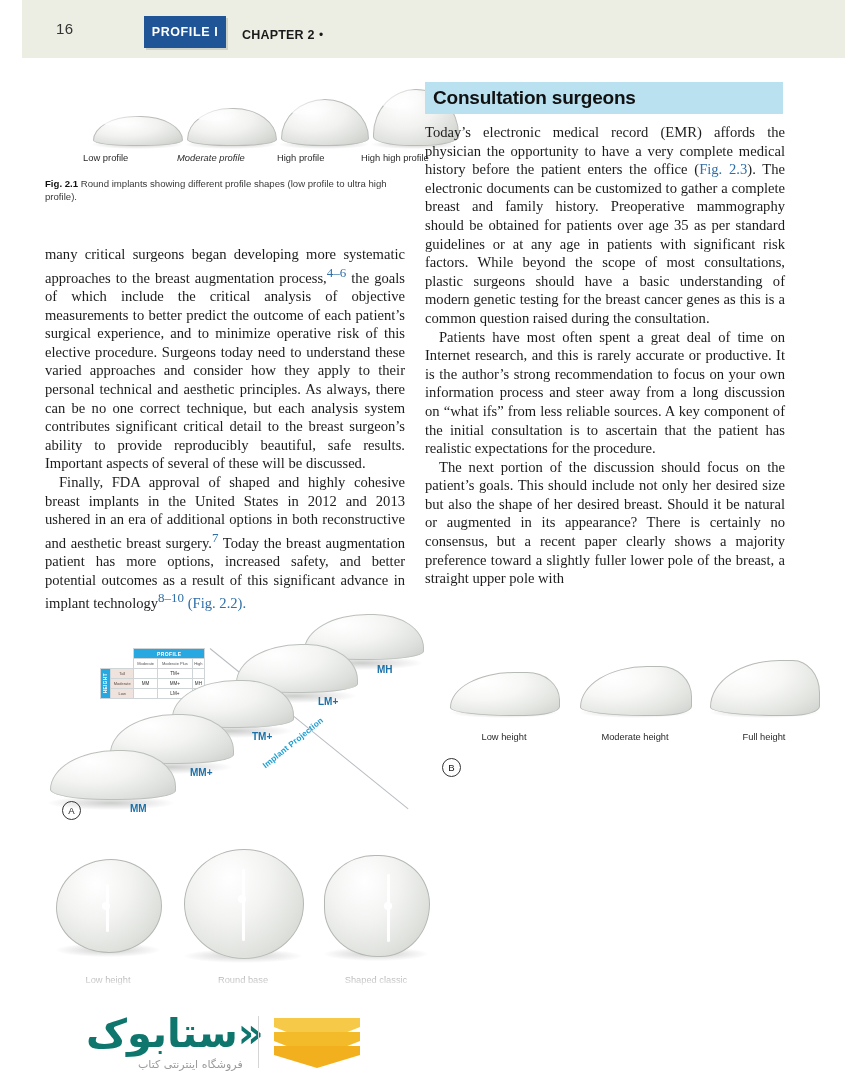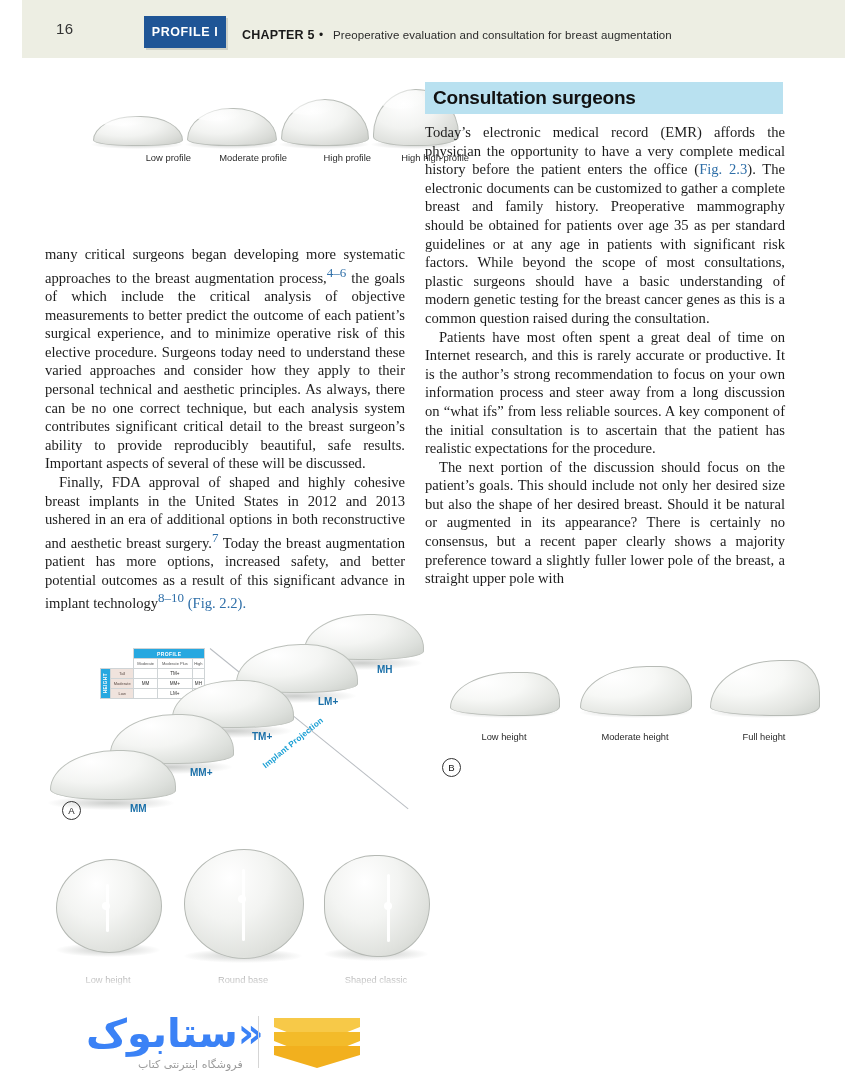--- a/index.html
+++ b/index.html
@@ -95,21 +95,21 @@
   .shadow-el{
     position:absolute;bottom:-5px;border-radius:50%;
     background:radial-gradient(ellipse at center, rgba(120,125,120,.38) 0%, rgba(120,125,120,0) 72%);
   }
   .fig21-labels{
     position:relative;height:18px;margin-top:6px;
   }
   .fig21-labels span{
     position:absolute;top:0;
     font-family:"Liberation Sans", sans-serif;
-    font-size:9.4px;color:#2a2a2a;text-align:right;
+    font-size:9.4px;color:#2a2a2a;text-align:left;
   }
   .fig-cap{
     margin-top:8px;width:360px;
     font-family:"Liberation Sans", sans-serif;
     font-size:9.6px;line-height:12.6px;color:#3a3a3a;
   }
   .fig-cap b{color:#111;}
 
   
   .fig22{
@@ -202,21 +202,21 @@
   }
 
   
   .footer{
     position:absolute;left:0;top:1000px;width:845px;height:80px;background:#ffffff;
   }
   .wm-logo{position:absolute;left:78px;top:6px;width:290px;height:70px;}
   .wm-word{
     position:absolute;left:8px;top:4px;
     font-family:"DejaVu Sans", sans-serif;
-    font-size:40px;color:#3b82f6;direction:rtl;letter-spacing:-2px;
+    font-size:40px;color:#0f766e;direction:rtl;letter-spacing:-2px;
     font-weight:bold;
   }
   .wm-sub{
     position:absolute;left:60px;top:52px;
     font-family:"DejaVu Sans", sans-serif;
     font-size:11px;color:#9b9b9b;direction:rtl;
   }
   .wm-divider{
     position:absolute;left:180px;top:10px;width:1px;height:52px;background:#d5d5d5;
   }
@@ -238,47 +238,50 @@
 </head>
 <body>
 
 <div class="page">
 
   <div class="runhead">
     <div class="folio">16</div>
     <div class="section-badge">
       <span>PROFILE  I</span>
     </div>
-    <div class="chapter-label">CHAPTER 5</div>
+    <div class="chapter-label">CHAPTER 2</div>
     <div class="chapter-bullet">•</div>
-    <div class="chapter-title">Preoperative evaluation and consultation for breast augmentation</div>
   </div>
 
   <div class="fig21">
     <div class="fig21-row">
       <div class="shadow-el" style="left:46px;bottom:-3px;width:92px;height:9px;"></div>
       <div class="implant" style="left:48px;width:88px;height:28px;border-radius:50% 50% 46% 46% / 86% 86% 20% 20%;"></div>
 
       <div class="shadow-el" style="left:140px;bottom:-3px;width:92px;height:9px;"></div>
       <div class="implant" style="left:142px;width:88px;height:36px;border-radius:50% 50% 46% 46% / 86% 86% 18% 18%;"></div>
 
       <div class="shadow-el" style="left:234px;bottom:-3px;width:90px;height:9px;"></div>
       <div class="implant" style="left:236px;width:86px;height:45px;border-radius:50% 50% 46% 46% / 84% 84% 16% 16%;"></div>
 
       <div class="shadow-el" style="left:326px;bottom:-3px;width:88px;height:9px;"></div>
       <div class="implant" style="left:328px;width:84px;height:55px;border-radius:50% 50% 44% 44% / 80% 80% 16% 16%;"></div>
     </div>
 
     <div class="fig21-labels">
       <span style="left:38px;width:108px;">Low profile</span>
-      <span style="left:132px;width:110px;">Moderate profile</span>
+      <span style="left:132px;width:110px;font-style:italic;">Moderate profile</span>
       <span style="left:232px;width:94px;">High profile</span>
       <span style="left:316px;width:108px;">High high profile</span>
     </div>
 
+    <div class="fig-cap">
+      <b>Fig. 2.1</b>
+      <span>Round implants showing different profile shapes (low profile to ultra high profile).</span>
+    </div>
   </div>
 
   <div class="col-left" style="top:245px;">
     <p class="body-p"><span>many critical surgeons began developing more systematic approaches to the breast augmentation process,</span><span class="sup">4–6</span><span> the goals of which include the critical analysis of objective measurements to better predict the outcome of each patient’s surgical experience, and to minimize operative risk of this elective procedure. Surgeons today need to understand these varied approaches and consider how they apply to their personal technical and aesthetic principles. As always, there can be no one correct technique, but each analysis system contributes significant critical detail to the breast surgeon’s ability to provide reproducibly beautiful, safe results. Important aspects of several of these will be discussed.</span></p>
     <p class="body-p"><span>Finally, FDA approval of shaped and highly cohesive breast implants in the United States in 2012 and 2013 ushered in an era of additional options in both reconstructive and aesthetic breast surgery.</span><span class="sup">7</span><span> Today the breast augmentation patient has more options, increased safety, and better potential outcomes as a result of this significant advance in implant technology</span><span class="sup">8–10</span><span class="ref"> (Fig. 2.2).</span></p>
   </div>
 
   <div class="col-right">
     <div class="head-band">
       <span>Consultation surgeons</span>

